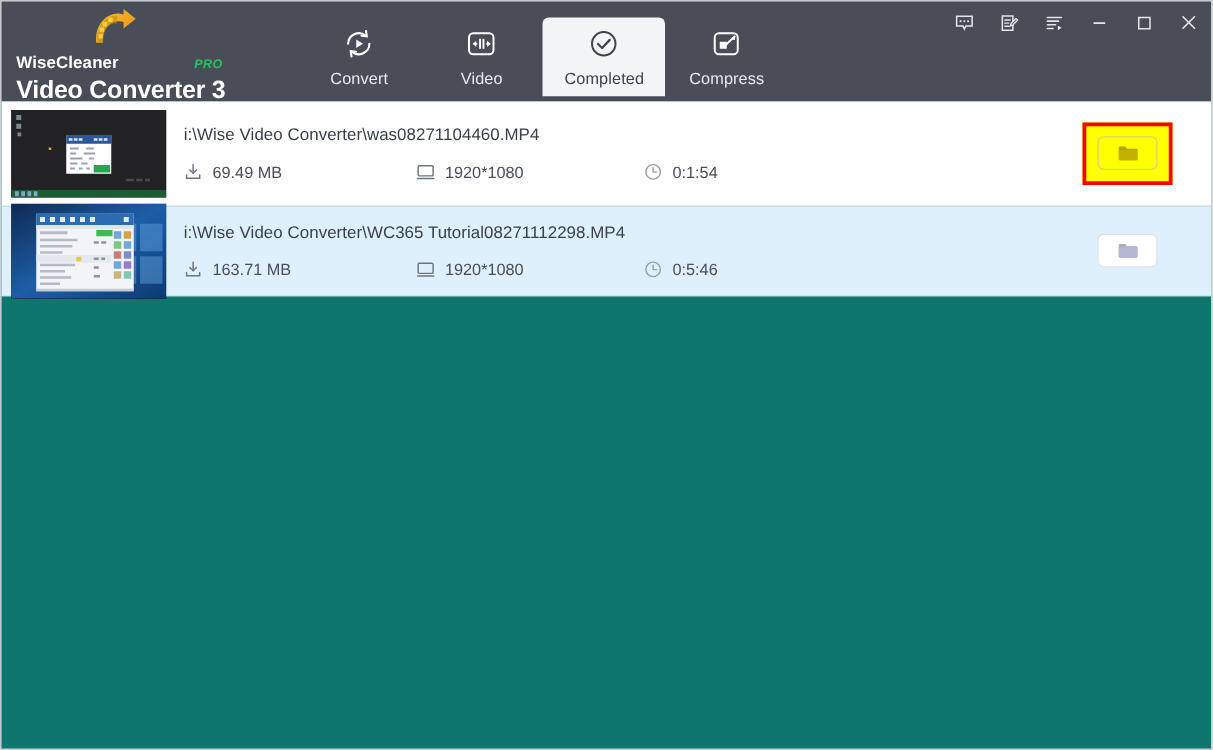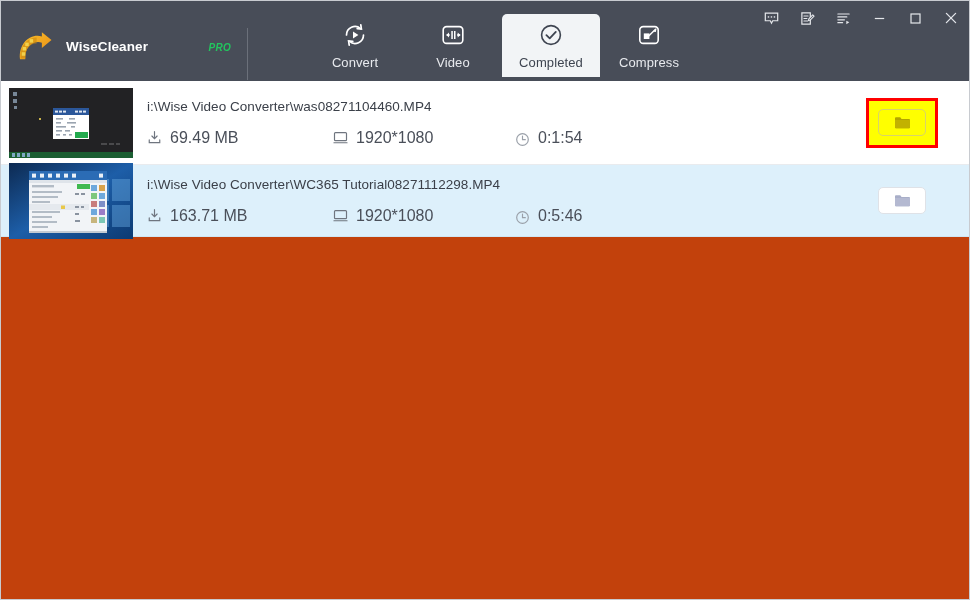--- a/index.html
+++ b/index.html
@@ -31,20 +31,21 @@
     align-items: flex-start;
     box-sizing: border-box;
   }
 
   .brand {
     display: flex;
     align-items: center;
     height: 92px;
     padding-left: 12px;
     position: relative;
+    flex-direction: column;
   }
   .brand-logo {
     width: 42px;
     height: 42px;
     margin-right: 11px;
     flex: none;
   }
   .brand-text {
     display: flex;
     flex-direction: column;
@@ -137,21 +138,21 @@
     height: 30px;
     display: flex;
     align-items: center;
     justify-content: center;
     cursor: pointer;
   }
   .winbtn svg { display: block; }
 
   
   .filelist {
-    background: #c2410c;
+    background: #0f766e;
     height: 518px;
     overflow: hidden;
   }
   .file-row {
     position: relative;
     display: flex;
     align-items: center;
     height: 84px;
     padding: 0 0 0 8px;
     box-sizing: border-box;
@@ -190,21 +191,21 @@
     margin-bottom: 15px;
     letter-spacing: .05px;
   }
   .file-meta {
     display: flex;
     align-items: center;
   }
   .meta-item {
     display: flex;
     align-items: center;
-    font-size: 16px;
+    font-size: 13px;
     color: #4a4f59;
   }
   .meta-item .meta-icon {
     width: 15px;
     height: 15px;
     margin-right: 8px;
     flex: none;
   }
   .meta-size  { width: 186px; }
   .meta-res   { width: 182px; }
@@ -271,20 +272,21 @@
           <rect x="14" y="19" width="4" height="4"></rect>
           <rect x="19" y="15" width="4" height="4"></rect>
         </g>
       </svg>
 
       <div class="brand-text">
         <div class="brand-row1">
           <span class="brand-company">WiseCleaner</span>
           <span class="brand-pro">PRO</span>
         </div>
+        <div class="brand-product">Video Converter 3</div>
       </div>
       <div class="brand-divider"></div>
     </div>
 
     <div class="tabs">
 
       <div class="tab">
         <svg class="tab-icon" viewBox="0 0 26 26">
           <g fill="none" stroke="#ffffff" stroke-width="1.7" stroke-linecap="round">
             <path d="M4.5 13 A8.5 8.5 0 0 1 18.5 6.6"></path>

